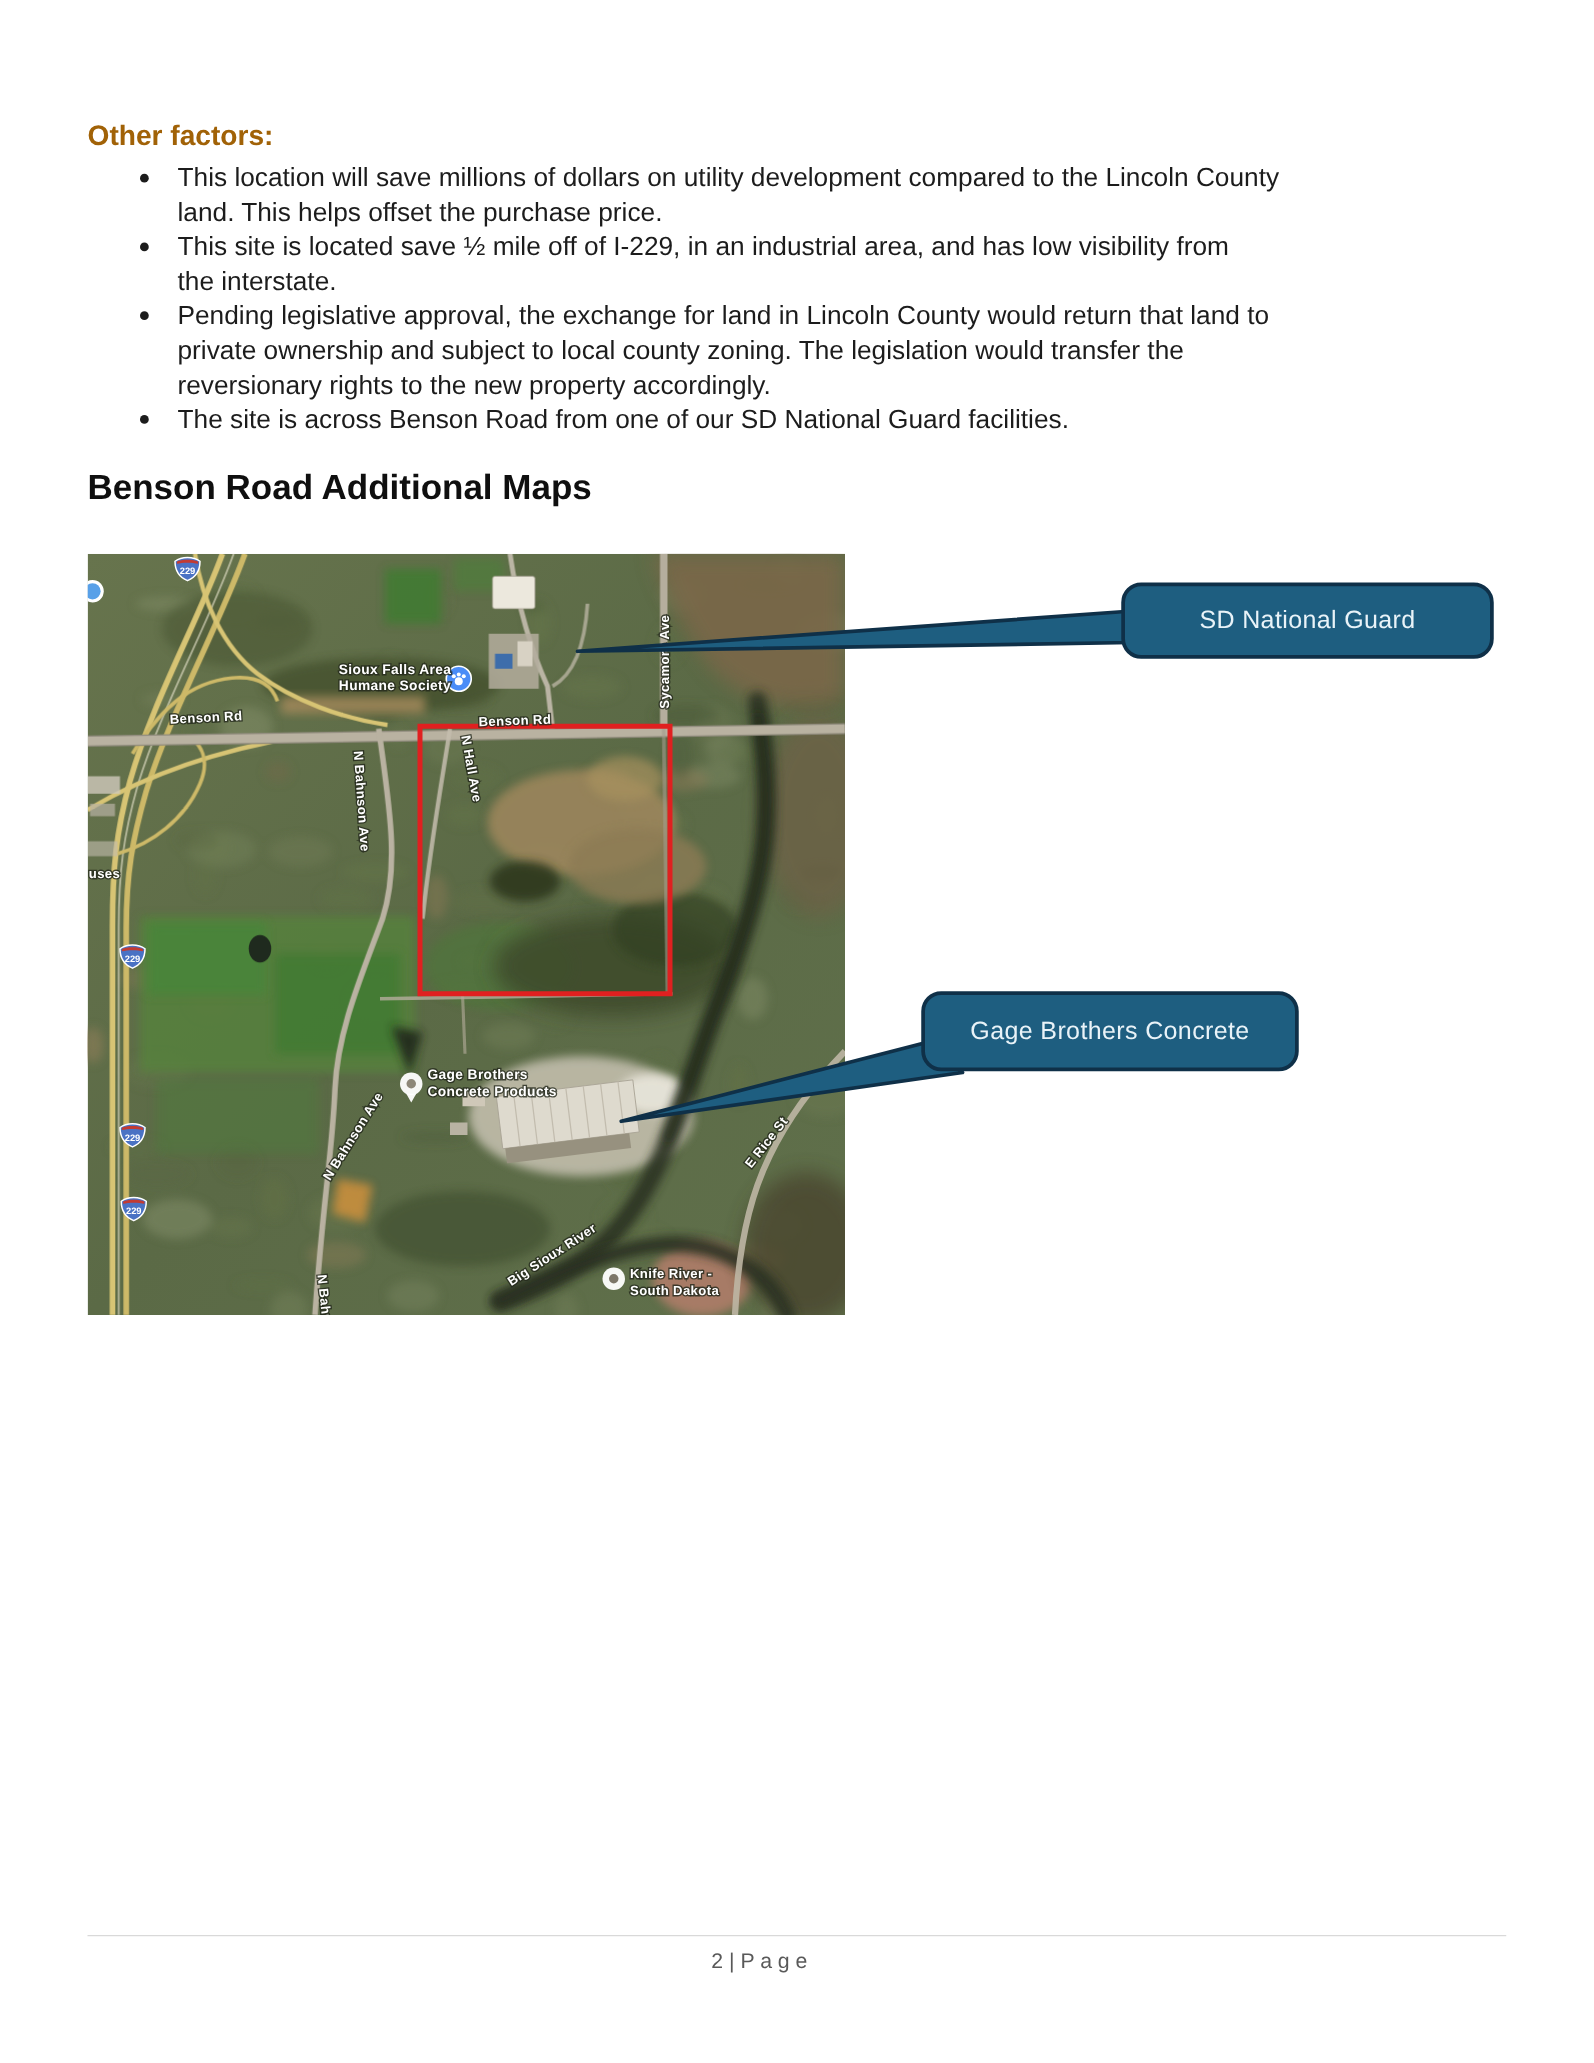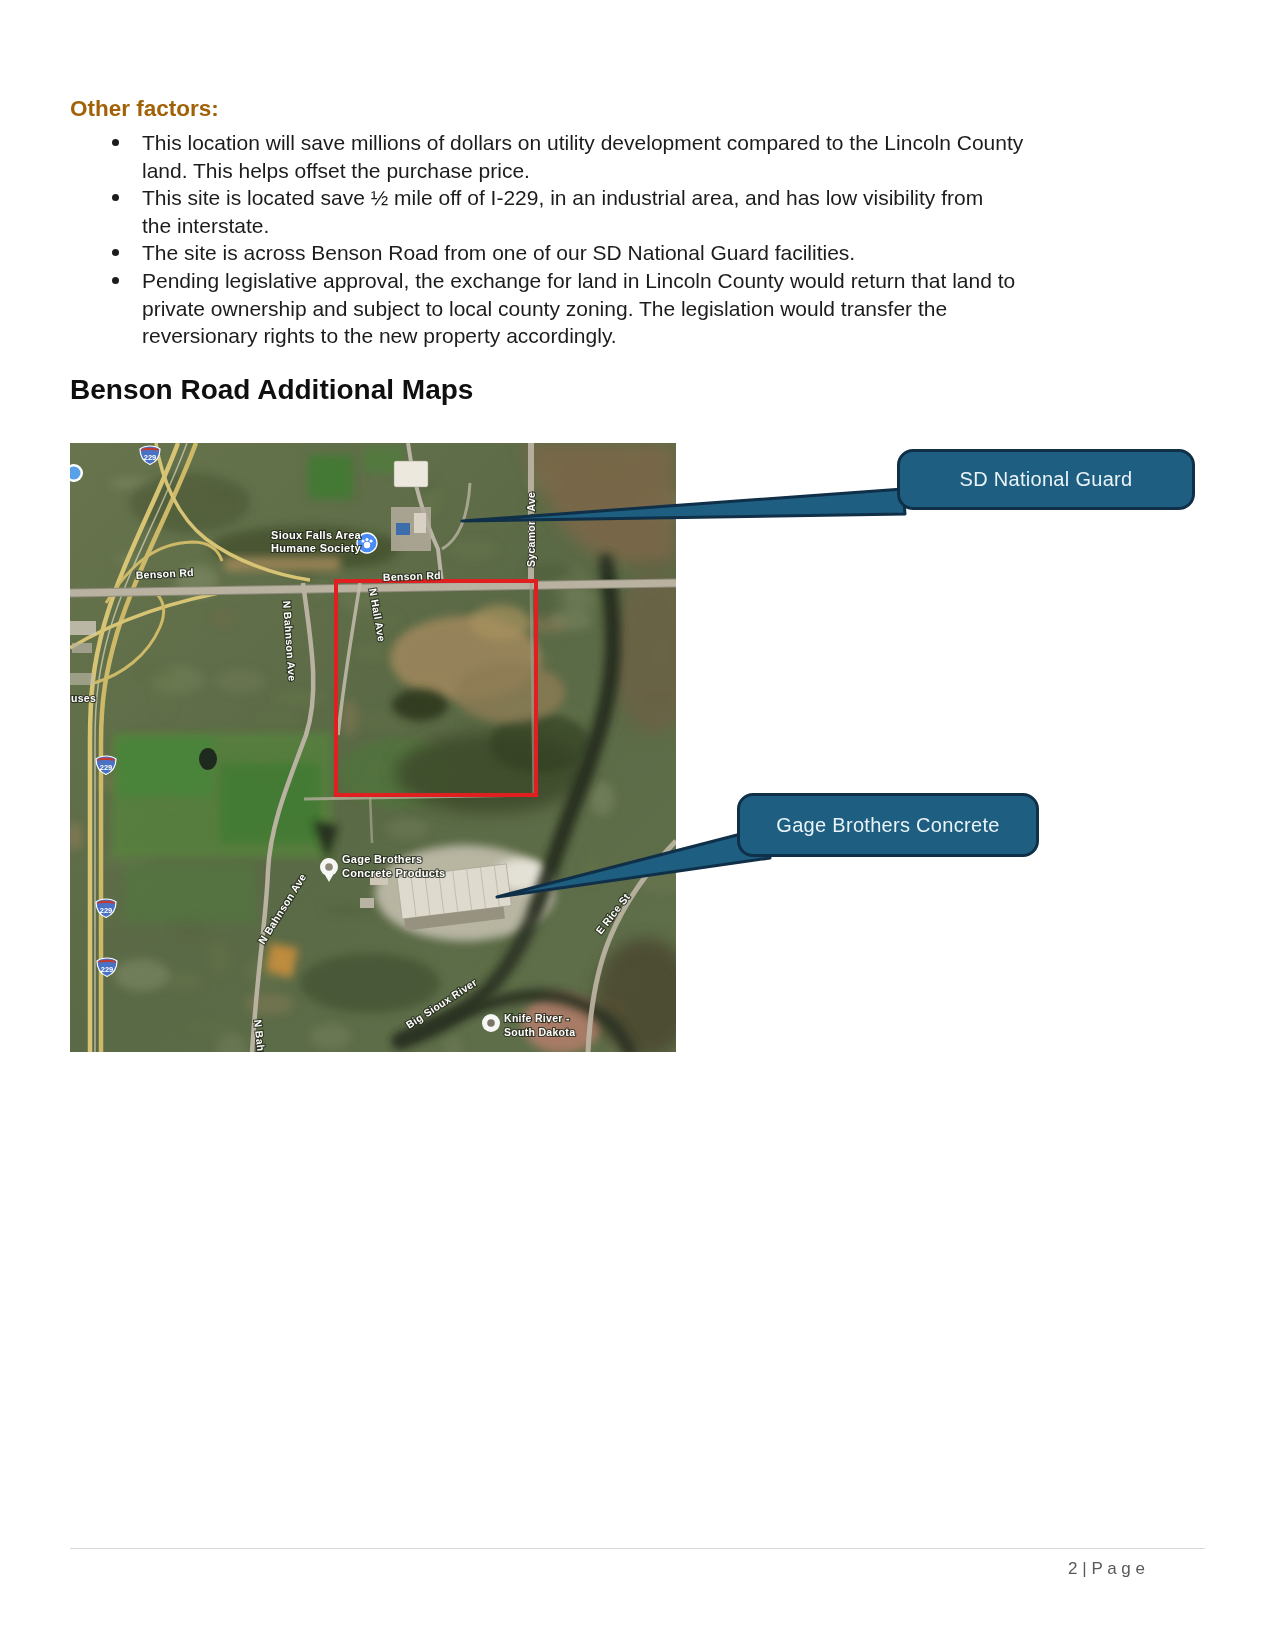--- a/index.html
+++ b/index.html
@@ -20,43 +20,43 @@
   text.lbl{font-family:"Liberation Sans",sans-serif;fill:#ffffff;font-size:10.5px;font-weight:600;
            stroke:rgba(35,40,28,.8);stroke-width:2.2px;paint-order:stroke;letter-spacing:.3px;}
   text.lbl2{font-size:11px;}
   text.shield-num{font-family:"Liberation Sans",sans-serif;fill:#fff;font-size:7.5px;font-weight:700;
            stroke:none;text-anchor:middle;}
   
   .beaks{position:absolute;left:0;top:0;z-index:5;pointer-events:none;}
   .callout{position:absolute;z-index:6;background:#1E5E80;border:3.5px solid #0F3048;border-radius:16px;
            display:flex;align-items:center;justify-content:center;color:#e9f3f8;font-size:20px;
            letter-spacing:.3px;box-sizing:border-box;}
-  .callout1{left:897px;top:449px;width:298px;height:61px;text-align:center;}
+  .callout1{left:897px;top:466px;width:298px;height:61px;text-align:center;}
   .callout2{left:737px;top:793px;width:302px;height:64px;}
   
   .footer{position:absolute;left:70px;top:1548px;width:1135px;border-top:1.5px solid #d9d9d9;
-          text-align:right;padding:10px 60px 0 0;box-sizing:border-box;
+          text-align:center;padding:10px 60px 0 0;box-sizing:border-box;
           font-size:17px;color:#595959;}
 </style>
 </head>
 <body>
 
 <div class="page">
 
   <section class="factors">
     <h3>Other factors:</h3>
     <ul>
       <li>This location will save millions of dollars on utility development compared to the Lincoln County
 land. This helps offset the purchase price.</li>
       <li>This site is located save ½ mile off of I-229, in an industrial area, and has low visibility from
 the interstate.</li>
-      <li>The site is across Benson Road from one of our SD National Guard facilities.</li>
       <li>Pending legislative approval, the exchange for land in Lincoln County would return that land to
 private ownership and subject to local county zoning. The legislation would transfer the
 reversionary rights to the new property accordingly.</li>
+      <li>The site is across Benson Road from one of our SD National Guard facilities.</li>
     </ul>
   </section>
 
   <h2 class="maps-heading">Benson Road Additional Maps</h2>
 
   <div class="map">
     <svg width="606" height="609" viewBox="0 0 606 609" xmlns="http://www.w3.org/2000/svg">
       <defs>
         <filter id="b1" x="-40%" y="-40%" width="180%" height="180%">
             <feGaussianBlur stdDeviation="4"></feGaussianBlur>

